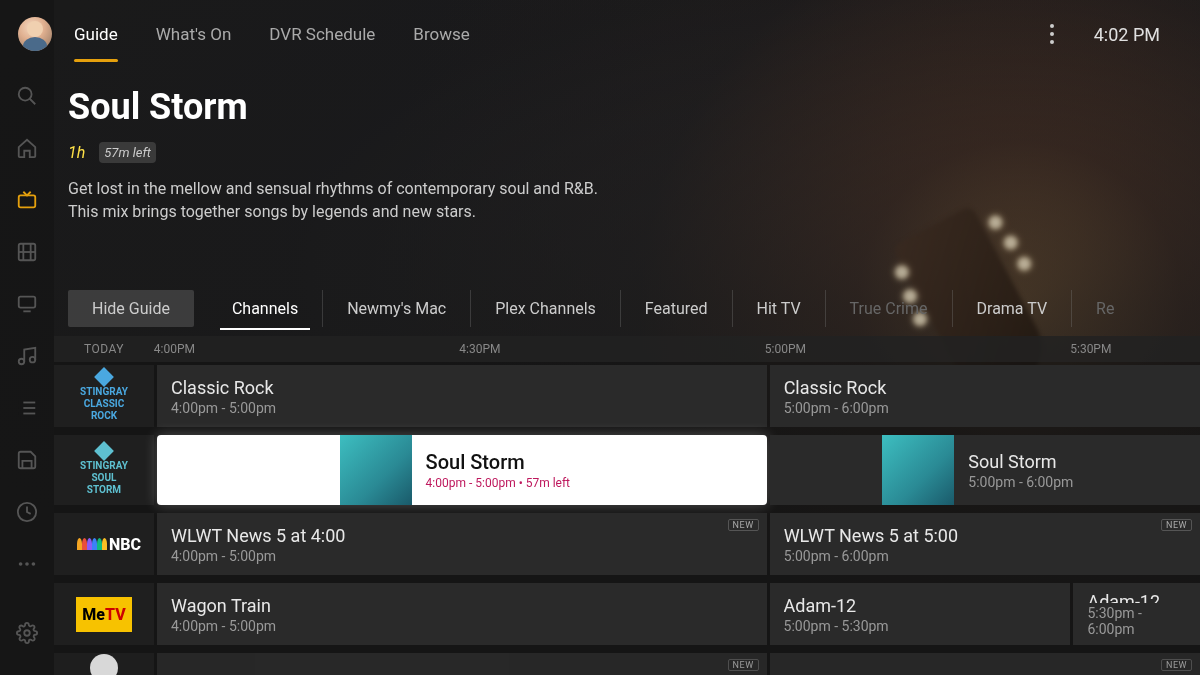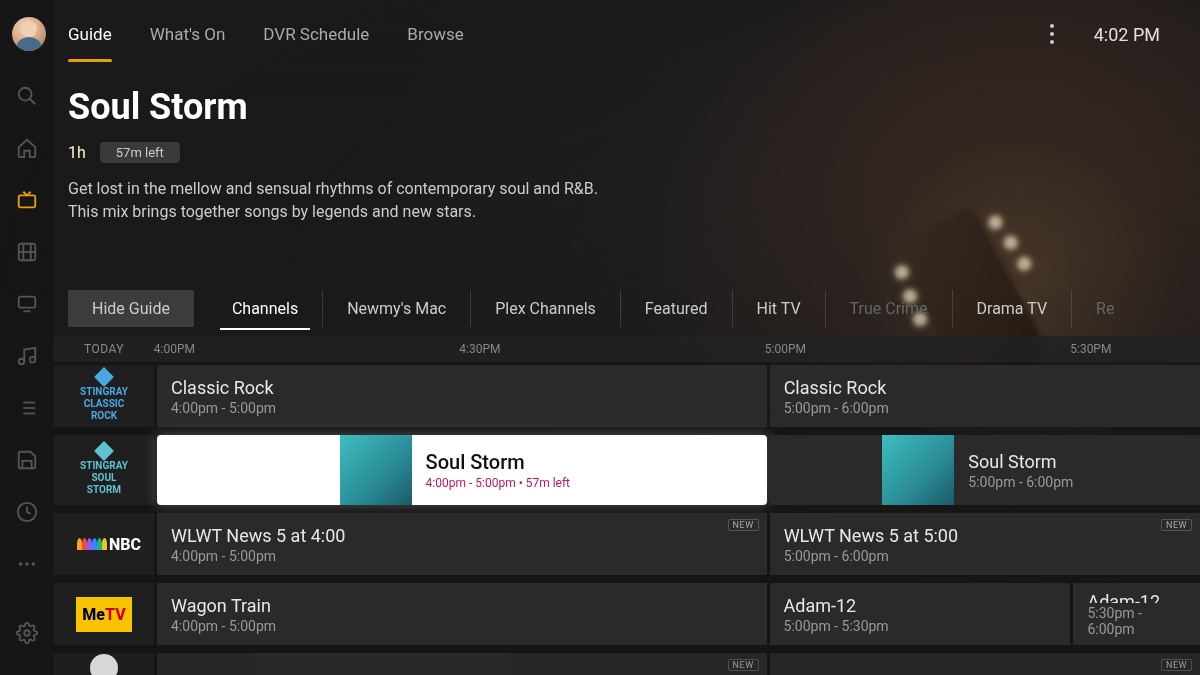--- a/index.html
+++ b/index.html
@@ -40,21 +40,21 @@
     width: 24px; height: 24px; margin-bottom: 28px;
     color: #555; display:flex; align-items:center; justify-content:center;
     cursor: pointer;
   }
   .sidebar .nav-icon.active { color: #e5a00d; }
   .sidebar .nav-icon svg { width: 22px; height: 22px; }
   .sidebar .settings-slot { margin-top: auto; margin-bottom: 30px; }
   .top-bar {
     position: absolute; top: 0; left: 0; right: 0; height: 68px;
     display: flex; align-items: center; z-index: 10;
-    padding-left: 12px;
+    padding-left: 18px;
   }
   .avatar {
     width: 34px; height: 34px; border-radius: 50%;
     background: radial-gradient(circle at 40% 30%, #f4d8c0 0%, #e0b090 40%, #8a705c 100%);
     margin-right: 22px; cursor:pointer; position:relative; overflow:hidden;
   }
   .avatar::after{content:"";position:absolute;bottom:-4px;left:5px;right:5px;height:18px;border-radius:50% 50% 0 0;background:#4a6a8a;}
   .avatar::before{content:"";position:absolute;top:4px;left:9px;width:16px;height:16px;border-radius:50%;background:#f0d0b0;}
   .top-tabs { display: flex; gap: 38px; align-items: center; }
   .top-tab { color: #aaa; font-size: 17px; padding: 6px 0; cursor:pointer; position:relative;}
@@ -65,22 +65,22 @@
   }
   .top-right { margin-left:auto; display:flex; align-items:center; gap:34px; padding-right:40px;}
   .kebab { display:flex; flex-direction:column; gap:4px; cursor:pointer; padding:6px;}
   .kebab span { width:4px; height:4px; border-radius:50%; background:#ccc; }
   .clock { color:#e0e0e0; font-size:18px; }
   .hero {
     position:absolute; left:68px; top:86px; right:420px; z-index:5;
   }
   .hero h1 { font-size:36px; font-weight:700; color:#fff; margin-bottom:14px;}
   .hero-meta { display:flex; align-items:center; gap:14px; margin-bottom:14px;}
-  .hero-meta .dur { color:#fef9c3; font-size:16px;}
-  .pill { background:rgba(80,80,80,0.6); color:#ccc; font-size:13px; padding:3px 16px; border-radius:4px;}
+  .hero-meta .dur { color:#fde047; font-size:16px;font-style:italic;}
+  .pill { background:rgba(80,80,80,0.6); color:#ccc; font-size:13px; padding:3px 5px; border-radius:4px;font-style:italic;}
   .hero-desc { color:#ccc; font-size:16px; line-height:1.45; max-width:540px;}
   .filter-row {
     position:absolute; left:68px; top:288px; right:0; z-index:6;
     display:flex; align-items:center; gap:0; height:40px;
   }
   .filter-btn {
     padding:9px 24px; color:#ccc; font-size:16px; cursor:pointer;
     border-right:1px solid rgba(120,120,120,0.35);
     white-space:nowrap;
   }

